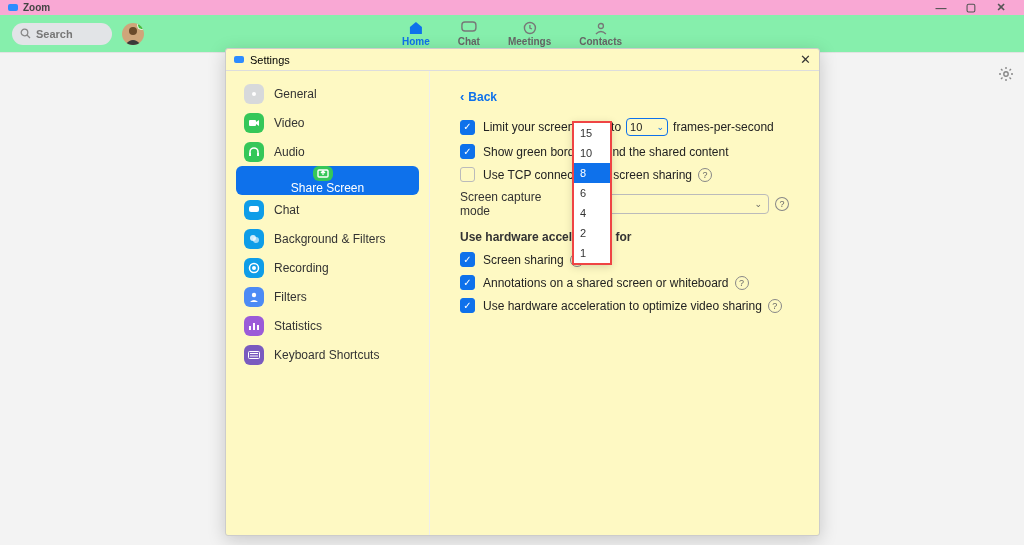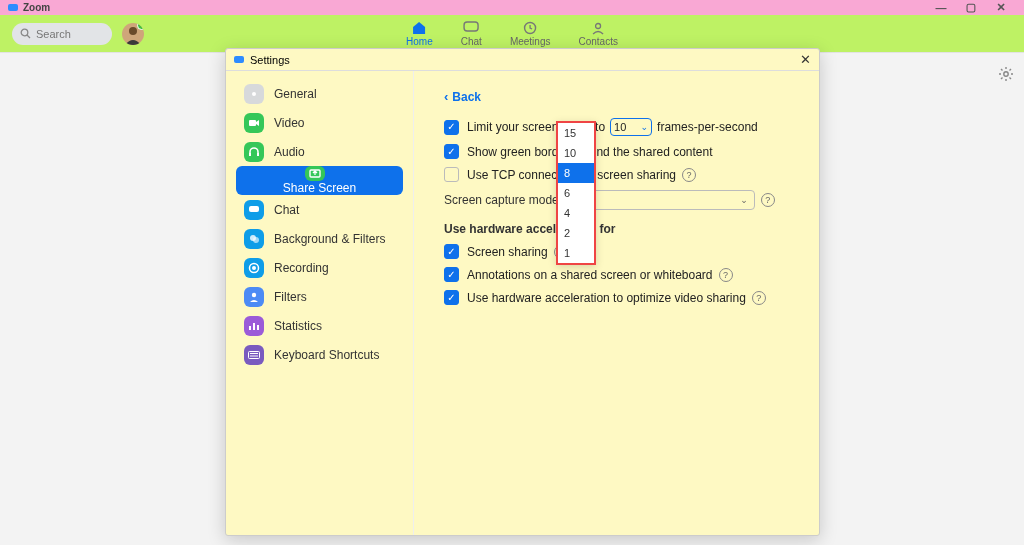--- a/index.html
+++ b/index.html
@@ -3,39 +3,39 @@
 <meta charset="utf-8">
 <style>
 * { box-sizing: border-box; margin: 0; padding: 0; font-family: -apple-system, BlinkMacSystemFont, "Segoe UI", Arial, sans-serif; }
 html, body { width: 1024px; height: 545px; overflow: hidden; background: #f3f3f3; }
 
 .titlebar { height: 15px; background: #f9a8d4; display: flex; align-items: center; padding: 0 8px; font-size: 10px; color: #444; font-weight: bold; }
 .titlebar .app-icon { width: 10px; height: 7px; background: #2D8CFF; border-radius: 2px; margin-right: 5px; }
 .titlebar .spacer { flex: 1; }
 .titlebar .win-btn { width: 30px; text-align: center; color: #555; font-size: 11px; }
 
-.topbar { height: 38px; background: #bef264; display: flex; align-items: center; padding: 0 12px; border-bottom: 1px solid #e3e3e3; position: relative; }
+.topbar { height: 38px; background: #86efac; display: flex; align-items: center; padding: 0 12px; border-bottom: 1px solid #e3e3e3; position: relative; font-weight: bold; }
 .nav { position: absolute; left: 50%; transform: translateX(-50%); display: flex; gap: 28px; }
 .nav-item { display: flex; flex-direction: column; align-items: center; font-size: 10px; color: #666; cursor: pointer; }
 .nav-item.active { color: #0E71EB; }
 .nav-item .icon { width: 18px; height: 16px; display: flex; align-items: center; justify-content: center; }
 .search-box { margin-left: auto; background: #e2e4e7; border-radius: 12px; height: 22px; width: 100px; display: flex; align-items: center; padding: 0 8px; font-size: 11px; color: #777; }
 .search-box svg { margin-right: 5px; }
 .avatar { width: 22px; height: 22px; border-radius: 50%; background: #cfa57a; margin-left: 10px; position: relative; display: flex; align-items: flex-end; justify-content: center; overflow: hidden; }
 .avatar::after { content: ""; position: absolute; top: -2px; right: -2px; width: 7px; height: 7px; background: #3ec13e; border: 1px solid #fff; border-radius: 50%; }
 .topbar-right { display: flex; align-items: center; }
 
 .gear-floating { position: absolute; top: 66px; right: 10px; color: #888; }
 
 .dialog { position: absolute; left: 225px; top: 48px; width: 595px; height: 488px; background: #fef9c3; border: 1px solid #ccc; box-shadow: 0 4px 18px rgba(0,0,0,0.18); border-radius: 3px; display: flex; flex-direction: column; }
 .dialog-header { height: 22px; border-bottom: 1px solid #ddd; display: flex; align-items: center; padding: 0 8px; font-size: 11px; }
 .dialog-header .app-icon { width: 10px; height: 7px; background: #2D8CFF; border-radius: 2px; margin-right: 6px; }
 .dialog-header .close { margin-left: auto; font-size: 13px; color: #333; cursor: pointer; }
 .dialog-body { flex: 1; display: flex; overflow: hidden; }
-.sidebar { width: 188px; border-right: 1px solid #eee; padding: 8px 10px; }
+.sidebar { width: 204px; border-right: 1px solid #eee; padding: 8px 10px; }
 .sidebar-item { display: flex; align-items: center; height: 29px; padding: 0 8px; border-radius: 6px; font-size: 12px; color: #333; cursor: pointer; }
 .sidebar-item .ico { width: 20px; height: 20px; border-radius: 6px; margin-right: 10px; display: flex; align-items: center; justify-content: center; }
 .sidebar-item.active { background: #0E71EB; color: #fff; flex-direction: column; }
 .ico-general { background: #d7d9db; }
 .ico-video { background: #35c759; }
 .ico-audio { background: #35c759; }
 .ico-share { background: #35c759; }
 .ico-chat { background: #0E9DE8; }
 .ico-filters { background: #0E9DE8; }
 .ico-recording { background: #0E9DE8; }

